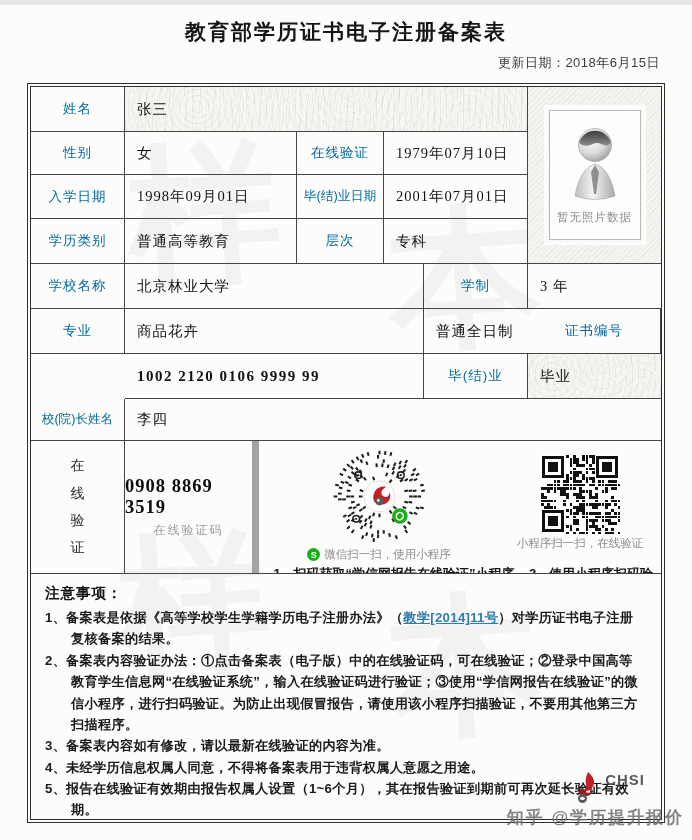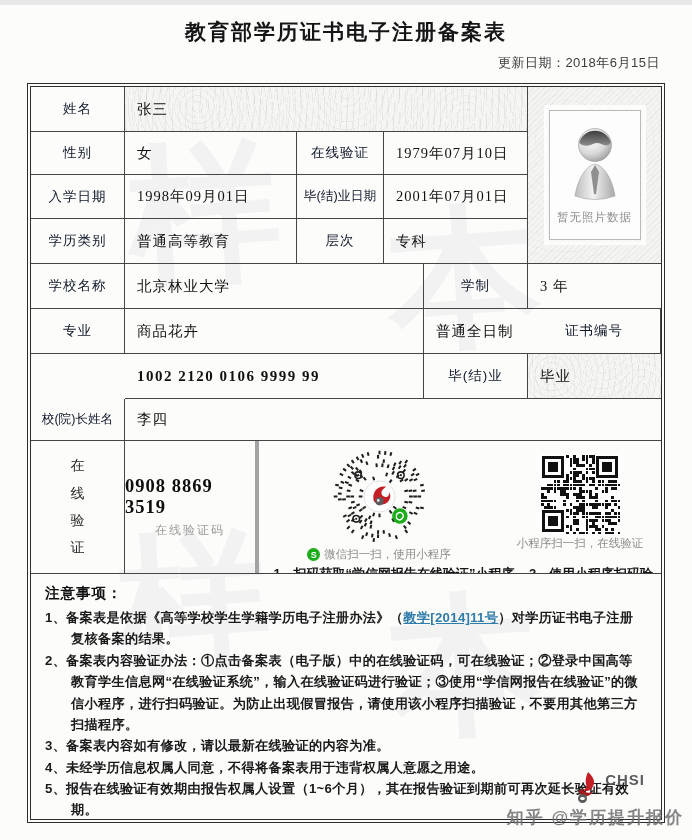--- a/index.html
+++ b/index.html
@@ -32,21 +32,21 @@
     position:absolute; left:27px; top:78px; z-index:1;
     width:638px; height:740px;
     border:4px double #2e2e2e;
     display:grid;
     grid-template-columns:94px 172px 87px 40px 104px 133px;
     grid-template-rows:45px 43px 44px 45px 45px 45px 45px 42px 133px 245px;
     background:transparent;
   }
   .cell { border-right:1px solid #454545; border-bottom:1px solid #454545; display:flex; align-items:center; overflow:hidden; }
   .ec { border-right:none; }
-  .lbl { justify-content:center; font-size:13.5px; color:#0f172a; letter-spacing:1px; text-align:center; }
+  .lbl { justify-content:center; font-size:13.5px; color:#0369a1; letter-spacing:1px; text-align:center; }
   .val { padding-left:12px; font-family:"Liberation Serif", serif; font-size:14.5px; color:#111; letter-spacing:1px; }
   .lace {
     background-color:#f5f5f2;
     background-image:
       repeating-radial-gradient(circle at 18% 45%, transparent 0 5px, rgba(120,120,135,.10) 5px 5.8px),
       repeating-radial-gradient(circle at 55% 10%, transparent 0 7px, rgba(120,120,135,.09) 7px 7.7px),
       repeating-radial-gradient(circle at 85% 80%, transparent 0 6px, rgba(120,120,135,.08) 6px 6.7px);
   }
   .boldnum { font-weight:bold; font-size:15px; letter-spacing:1.5px; }
   
@@ -61,21 +61,21 @@
     width:92px; height:130px; background:#fdfdfd; border:1px solid #b9b9b9;
     box-shadow:0 0 0 5px rgba(255,255,255,.8), 0 1px 4px rgba(0,0,0,.18);
     display:flex; flex-direction:column; align-items:center; justify-content:center; gap:10px;
   }
   .no-photo-text { font-size:11.5px; color:#8d8d8d; letter-spacing:1px; }
   
   .verify-label-cell { justify-content:center; }
   .vert-text { width:17px; line-height:1.95; word-break:break-all; text-align:center; font-size:14px; color:#2a2a2a; }
   .verify-content { padding:0; align-items:stretch; }
   .code-zone {
-    width:134px; border-right:4px solid #a3a3a3; display:flex; flex-direction:column;
+    width:134px; border-right:7px solid #a3a3a3; display:flex; flex-direction:column;
     align-items:center; justify-content:center; gap:4px;
   }
   .verify-code { font-family:"Liberation Serif", serif; font-weight:bold; font-size:18.5px; color:#0d0d0d; letter-spacing:1px; cursor:pointer; }
   .code-caption { font-size:12px; color:#9a9a9a; letter-spacing:2px; }
   .qr-zone { flex:1; display:flex; flex-direction:column; padding-top:7px; }
   .qr-row { display:flex; flex:1; }
   .qr-block { display:flex; flex-direction:column; align-items:center; justify-content:flex-start; }
   .qr-block.left { width:240px; }
   .qr-block.right { flex:1; padding-top:6px; }
   .qr-caption { font-size:11.5px; color:#8c8c8c; display:flex; align-items:center; gap:4px; margin-top:2px; }

